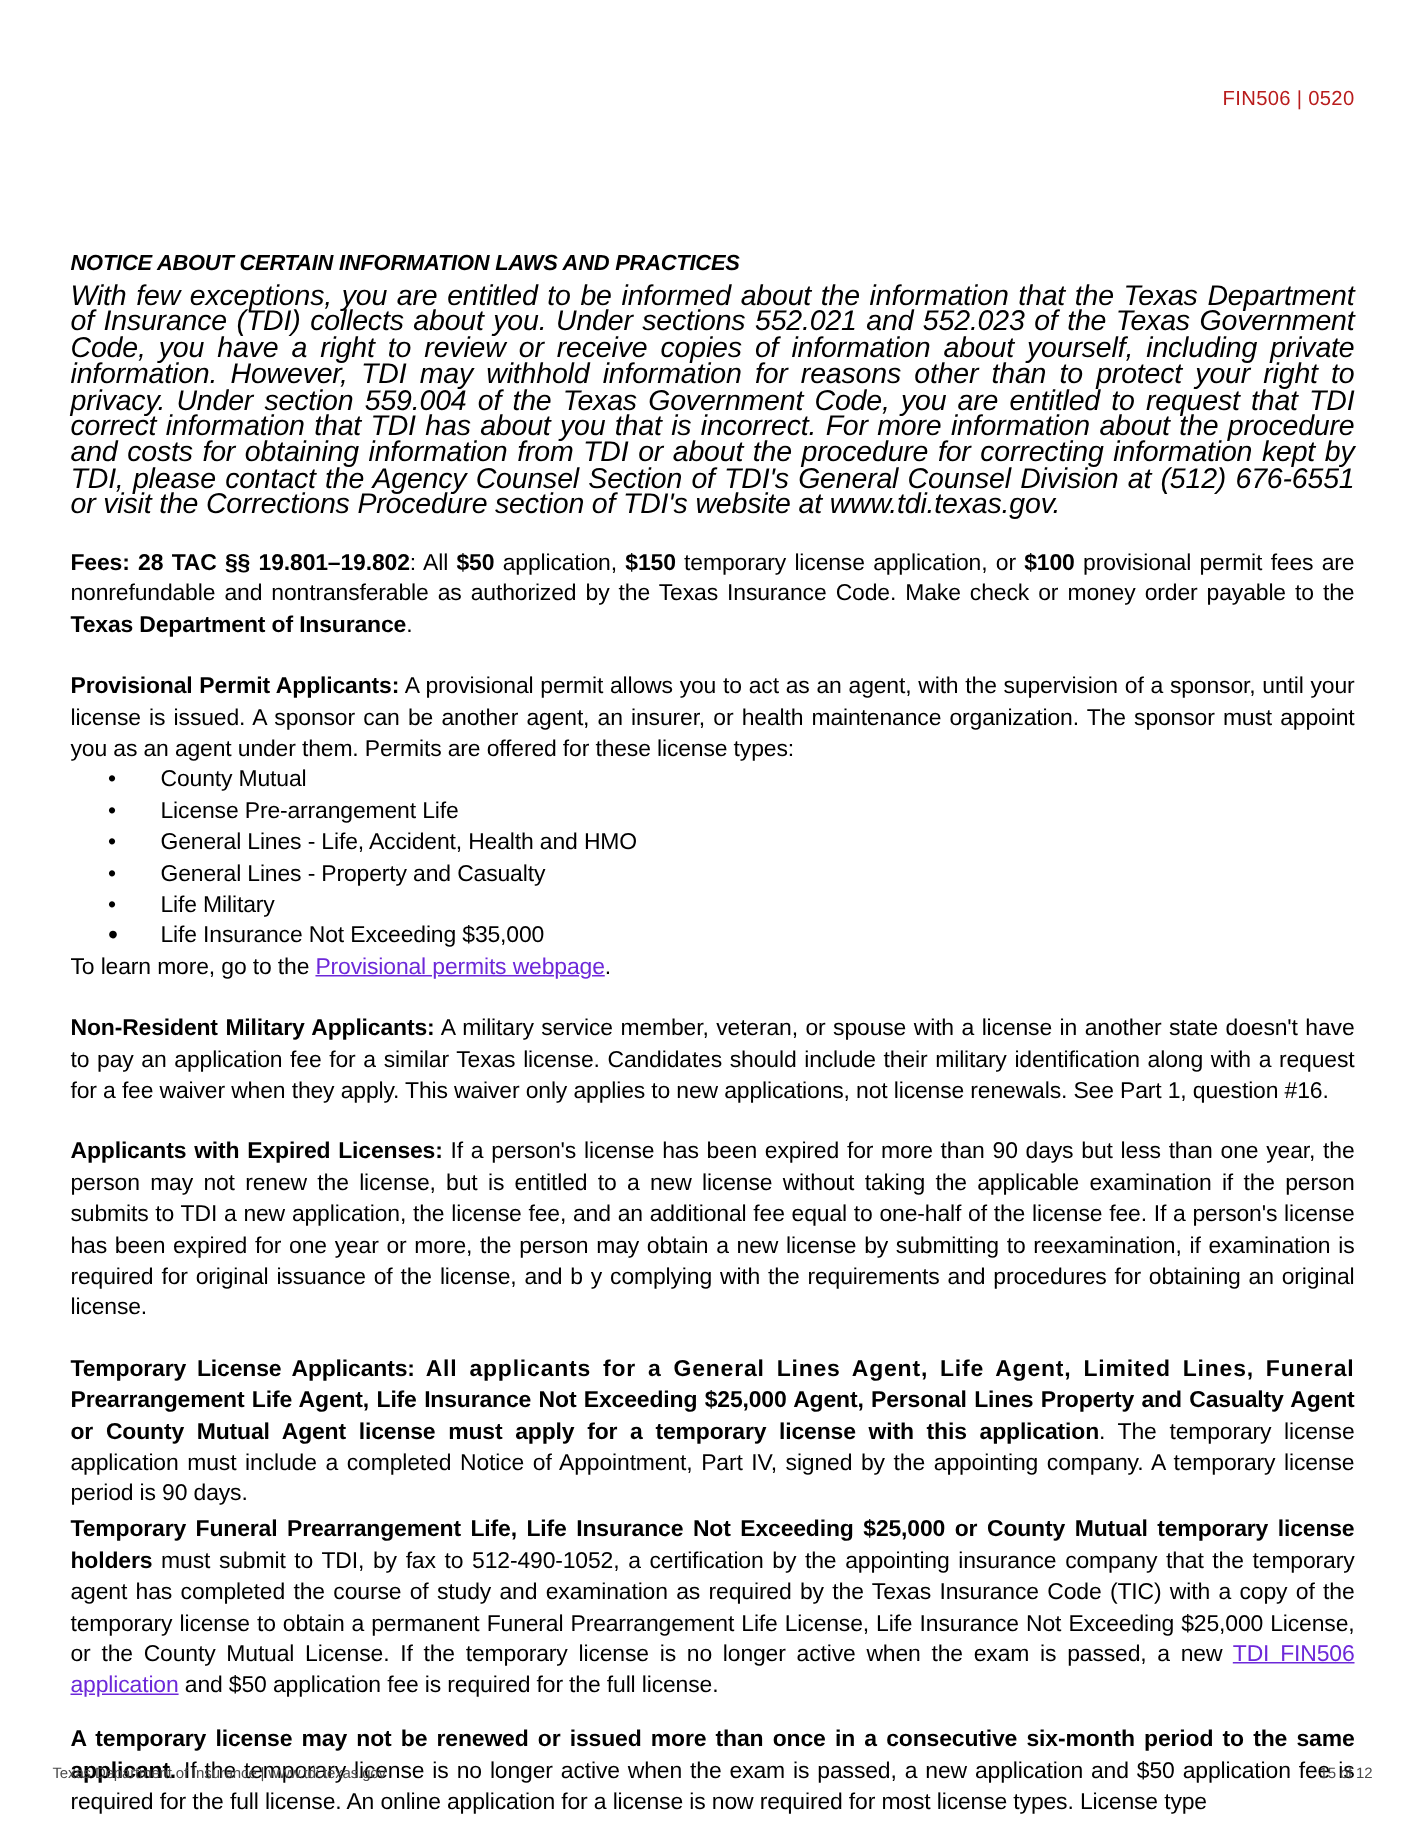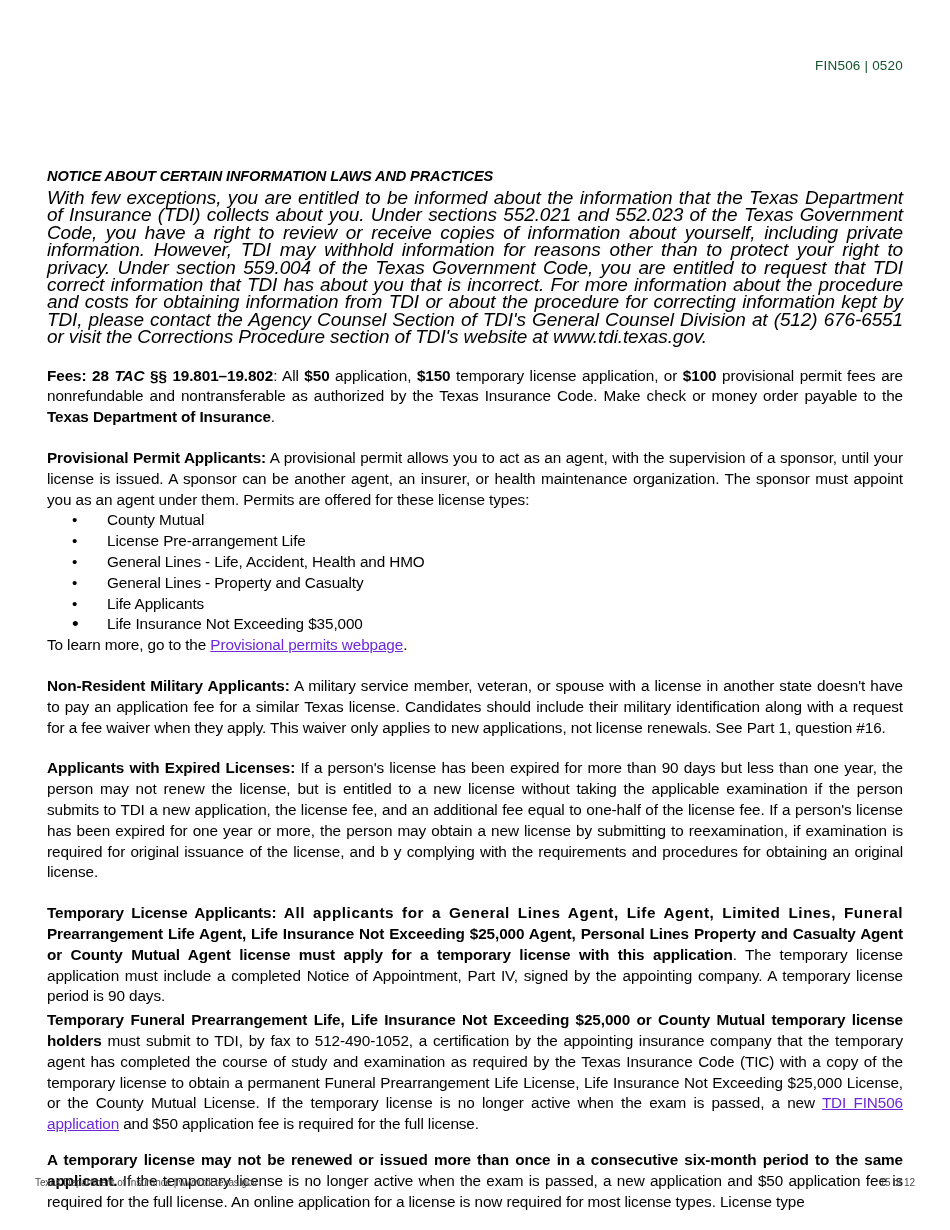--- a/index.html
+++ b/index.html
@@ -19,21 +19,21 @@
     position: absolute;
     left: 0; top: 0;
     width: 950px;
     height: 1230px;
   }
   .header-code {
     position: absolute;
     top: 58px;
     right: 47px;
     font-size: 13.5px;
-    color: #14532d;
+    color: #b91c1c;
     letter-spacing: 0.2px;
   }
   .content {
     position: absolute;
     left: 47px;
     top: 168px;
     width: 856px;
   }
   .notice-title {
     text-align: left;
@@ -55,21 +55,21 @@
     font-size: 15.3px;
     line-height: 20.8px;
     text-align: justify;
     margin: 0;
     letter-spacing: -0.1px;
   }
   .gap-lg { height: 20px; }
   .gap-md { height: 15px; }
   .gap-xs { height: 3px; }
   b, strong { font-weight: bold; margin-top: 13px; }
-  .bi { font-weight: bold; font-style: italic; }
+  .bi { font-weight: bold; }
   a.lnk {
     color: #6d28d9;
     text-decoration: underline;
   }
   ul.bullets {
     list-style: none;
     margin: 0;
     padding: 0;
   }
   ul.bullets li {
@@ -126,21 +126,21 @@
 
     <div class="gap-lg"></div>
 
     <p class="para"><b>Provisional Permit Applicants:</b><span>  A provisional permit allows you to act as an agent, with the supervision of a sponsor, until your license is issued. A sponsor can be another agent, an insurer, or health maintenance organization. The sponsor must appoint you as an agent under them.  Permits are offered for these license types:</span></p>
 
     <ul class="bullets">
       <li><span class="bullet-mark">•</span><span>County Mutual</span></li>
       <li><span class="bullet-mark">•</span><span>License Pre-arrangement Life</span></li>
       <li><span class="bullet-mark">•</span><span>General Lines - Life, Accident, Health and HMO</span></li>
       <li><span class="bullet-mark">•</span><span>General Lines - Property and Casualty</span></li>
-      <li><span class="bullet-mark">•</span><span>Life Applicants</span></li>
+      <li><span class="bullet-mark">•</span><span>Life Military</span></li>
       <li class="big-bullet"><span class="bullet-mark">•</span><span>Life Insurance Not Exceeding $35,000</span></li>
     </ul>
 
     <p class="para"><span>To learn more, go to the </span><a class="lnk" href="#">Provisional permits webpage</a><span>.</span></p>
 
     <div class="gap-lg"></div>
 
     <p class="para"><b>Non-Resident Military Applicants:</b><span>  A military service member, veteran, or spouse with a license in another state doesn't have to pay an application fee for a similar Texas license.  Candidates should include their military identification along with a request for a fee waiver when they apply.  This waiver only applies to new applications, not license renewals.  See Part 1, question #16.</span></p>
 
     <div class="gap-lg"></div>

